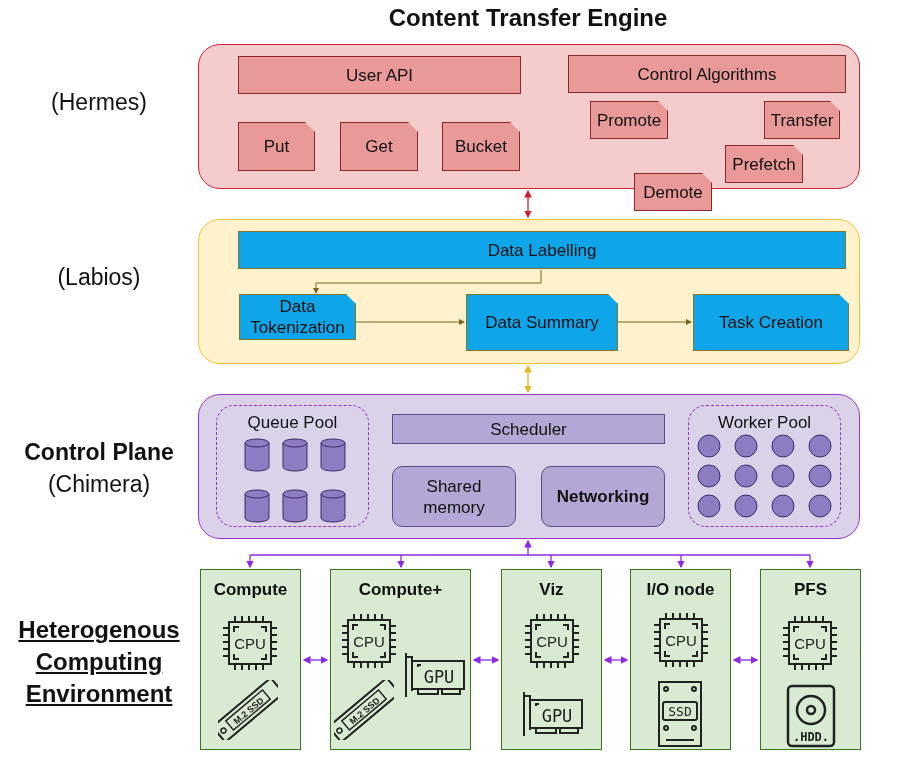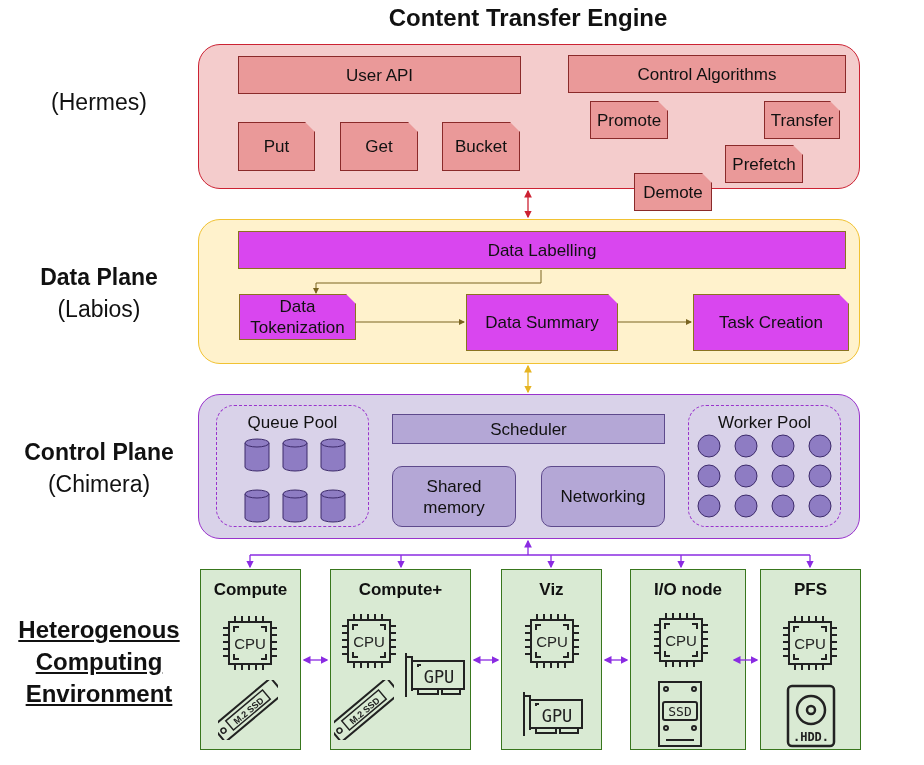--- a/index.html
+++ b/index.html
@@ -7,39 +7,38 @@
   .abs{position:absolute;}
   .title{left:300px;top:4px;width:456px;text-align:center;font-weight:bold;font-size:24px;}
   .plane-label{text-align:center;font-size:23px;line-height:32px;}
   .plane-label b{display:block;font-weight:bold;}
   .plane{border-radius:22px;box-sizing:border-box;}
   .user-plane{left:198px;top:44px;width:662px;height:145px;background:#f4cccc;border:1.5px solid #cc2233;}
   .data-plane{left:198px;top:219px;width:662px;height:145px;background:#fff2cc;border:1.5px solid #f1c232;}
   .ctrl-plane{left:198px;top:394px;width:662px;height:145px;background:#d9d2e9;border:1.5px solid #9933cc;}
   .box{position:absolute;box-sizing:border-box;display:flex;align-items:center;justify-content:center;text-align:center;font-size:17px;line-height:21px;}
   .red{background:#ea9999;border:1px solid #8a2a2a;}
-  .yel{background:#d946ef;border:1px solid #8a7320;}
+  .yel{background:#0ea5e9;border:1px solid #8a7320;}
   .pur{background:#b4a7d6;border:1px solid #5e4a8c;}
   .dog{clip-path:polygon(0 0,calc(100% - 10px) 0,100% 10px,100% 100%,0 100%);}
   .dash{position:absolute;box-sizing:border-box;border:1.5px dashed #9933cc;border-radius:18px;}
   .node{position:absolute;top:569px;height:181px;background:#d9ead3;border:1.5px solid #38761d;box-sizing:border-box;}
   .node-title{position:absolute;top:10px;left:0;width:100%;text-align:center;font-weight:bold;font-size:17px;}
   svg.icon{position:absolute;}
   svg#wires{position:absolute;left:0;top:0;width:924px;height:765px;pointer-events:none;}
 </style>
 </head>
 <body>
 
 <div class="abs title">Content Transfer Engine</div>
 
 <div class="abs plane-label" style="left:0;top:86px;width:198px;">
   <span>(Hermes)</span>
 </div>
 <div class="abs plane-label" style="left:0;top:261px;width:198px;">
-  <b>Data Plane</b>
   <span>(Labios)</span>
 </div>
 <div class="abs plane-label" style="left:0;top:436px;width:198px;">
   <b>Control Plane</b>
   <span>(Chimera)</span>
 </div>
 <div class="abs plane-label" style="left:0;top:614px;width:198px;font-weight:bold;font-size:24px;text-decoration:underline;">Heterogenous Computing Environment</div>
 
 <div class="abs plane user-plane"></div>
 <div class="box red" style="left:238px;top:56px;width:283px;height:38px;">User API</div>
@@ -56,21 +55,21 @@
 <div class="box yel" style="left:238px;top:231px;width:608px;height:38px;">Data Labelling</div>
 <div class="box yel dog" style="left:239px;top:294px;width:117px;height:46px;padding:0 14px;">Data Tokenization</div>
 <div class="box yel dog" style="left:466px;top:294px;width:152px;height:57px;">Data Summary</div>
 <div class="box yel dog" style="left:693px;top:294px;width:156px;height:57px;">Task Creation</div>
 
 <div class="abs plane ctrl-plane"></div>
 <div class="dash" style="left:216px;top:405px;width:153px;height:122px;"></div>
 <div class="abs" style="left:216px;top:413px;width:153px;text-align:center;font-size:17px;">Queue Pool</div>
 <div class="box pur" style="left:392px;top:414px;width:273px;height:30px;">Scheduler</div>
 <div class="box pur" style="left:392px;top:466px;width:124px;height:61px;border-radius:10px;padding:0 20px;">Shared memory</div>
-<div class="box pur" style="left:541px;top:466px;width:124px;height:61px;border-radius:10px;">Networking</div>
+<div class="box pur" style="left:541px;top:466px;width:124px;height:61px;border-radius:10px;font-weight:bold;">Networking</div>
 <div class="dash" style="left:688px;top:405px;width:153px;height:122px;"></div>
 <div class="abs" style="left:688px;top:413px;width:153px;text-align:center;font-size:17px;">Worker Pool</div>
 <div id="queues">
     <svg class="icon" width="26" height="34" style="left: 244px; top: 438px;">
       <path d="M1,5 L1,29 A12,4 0 0 0 25,29 L25,5" fill="#8e7cc3" stroke="#3d2b6b" stroke-width="1"></path>
       <ellipse cx="13" cy="5" rx="12" ry="4" fill="#8e7cc3" stroke="#3d2b6b" stroke-width="1"></ellipse>
     </svg>
     <svg class="icon" width="26" height="34" style="left: 282px; top: 438px;">
       <path d="M1,5 L1,29 A12,4 0 0 0 25,29 L25,5" fill="#8e7cc3" stroke="#3d2b6b" stroke-width="1"></path>
       <ellipse cx="13" cy="5" rx="12" ry="4" fill="#8e7cc3" stroke="#3d2b6b" stroke-width="1"></ellipse>
@@ -133,21 +132,21 @@
 
 <div class="node" style="left:200px;width:101px;">
   <div class="node-title">Compute</div>
 </div>
 <div class="node" style="left:330px;width:141px;">
   <div class="node-title">Compute+</div>
 </div>
 <div class="node" style="left:501px;width:101px;">
   <div class="node-title">Viz</div>
 </div>
-<div class="node" style="left:630px;width:116px;">
+<div class="node" style="left:630px;width:101px;">
   <div class="node-title">I/O node</div>
 </div>
 <div class="node" style="left:760px;width:101px;">
   <div class="node-title">PFS</div>
 </div>
 
 <svg id="wires">
   <defs>
     <marker id="ar" markerWidth="6" markerHeight="6" refX="5" refY="3" orient="auto">
         <path d="M0,0 L6,3 L0,6 z" fill="#cc2233"></path>

